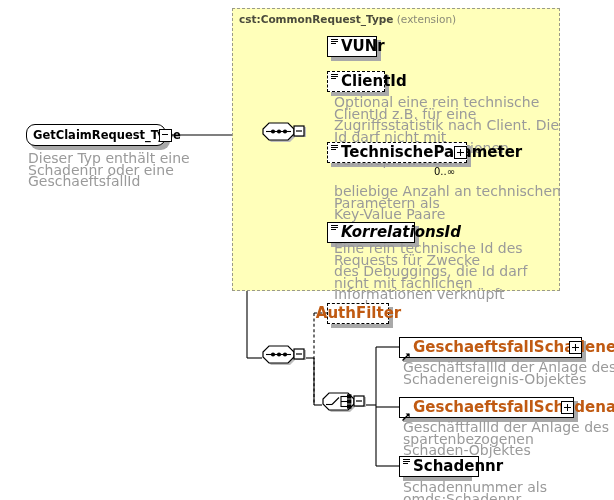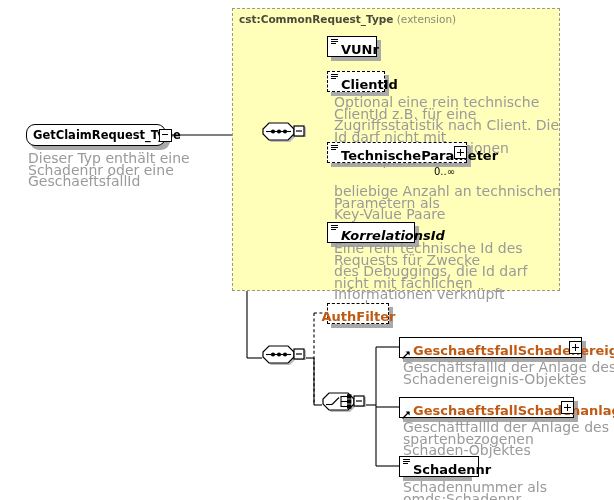--- a/index.html
+++ b/index.html
@@ -30,24 +30,24 @@
   .group-title b{color:#4a4a3c;font-weight:bold;}
   .group-title span.ext{color:#8a8a78;font-weight:normal;}
 
   
   .ebox{
     position:absolute;
     box-sizing:border-box;
     background:#ffffff;
     border:1.4px solid #000000;
     height:21px;
-    display:flex;align-items:flex-end;
+    display:flex;align-items:center;
     padding:0 6px 0 13px;
     white-space:nowrap;
-    font-size:13px;
+    font-size:15px;
     font-weight:bold;
     color:#000000;
     z-index:3;
   }
   .ebox.dashed{border-style:dashed;border-width:1.3px;}
   .ebox .lbl{line-height:1;position:relative;top:0px;}
   .ebox .lbl.orange{color:#c05a12;}
 
   
   .shadow{

